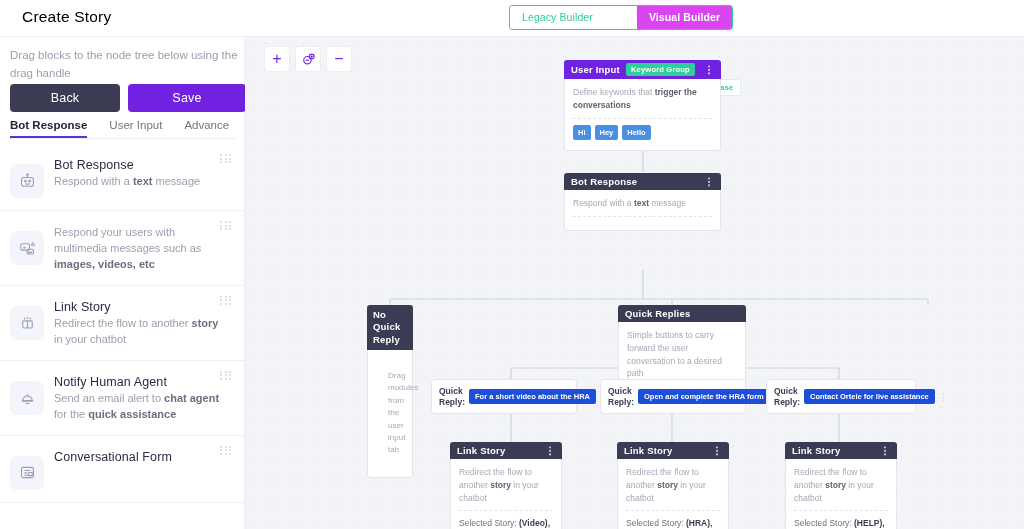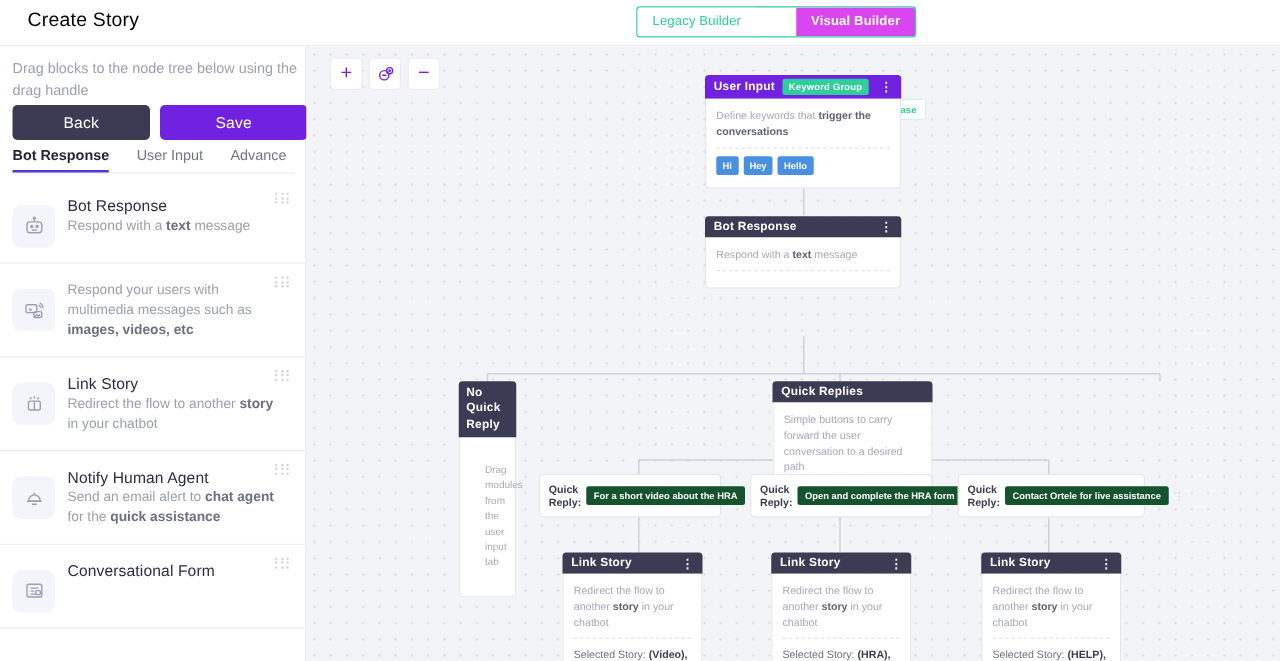--- a/index.html
+++ b/index.html
@@ -126,21 +126,21 @@
     background: #4a90e2; color: #fff; font-size: 7.5px; font-weight: bold;
     padding: 2px 5px; border-radius: 2px;
   }
 
   .qr-node {
     position: absolute; background: #ffffff; border: 1px solid #e4e6ec; border-radius: 4px;
     display: flex; align-items: center; padding: 6px 7px; cursor: pointer;
   }
   .qr-label { font-size: 8.5px; font-weight: bold; color: #3b3b54; line-height: 1.25; margin-right: 4px; white-space: pre-line; }
   .qr-pill {
-    background: #14532d; color: #ffffff; font-size: 7.5px; font-weight: bold;
+    background: #1d4ed8; color: #ffffff; font-size: 7.5px; font-weight: bold;
     padding: 3px 6px; border-radius: 2px; white-space: nowrap; text-align: center;
   }
   .qr-kebab { margin-left: auto; color: #c8ccd6; font-size: 9px; padding-left: 4px; }
 
   .nqr { position: absolute; width: 46px; }
   .nqr .node-head { height: auto; padding: 4px 6px; line-height: 1.3; display: block; border-radius: 3px 3px 0 0; }
   .nqr .node-body { padding: 20px; font-size: 8px; line-height: 1.55; }
 
   .selstory { font-size: 8.5px; color: #6b7080; }
   .selstory b { color: #3b3b54; font-weight: bold; }

